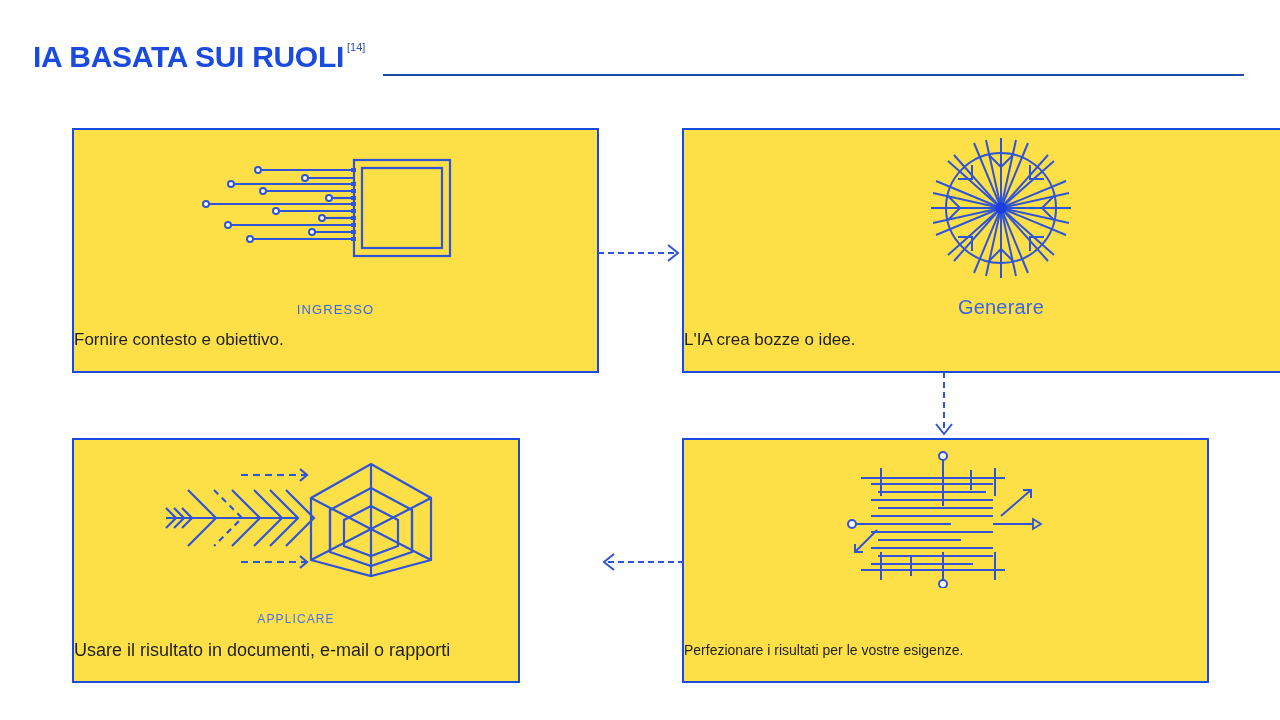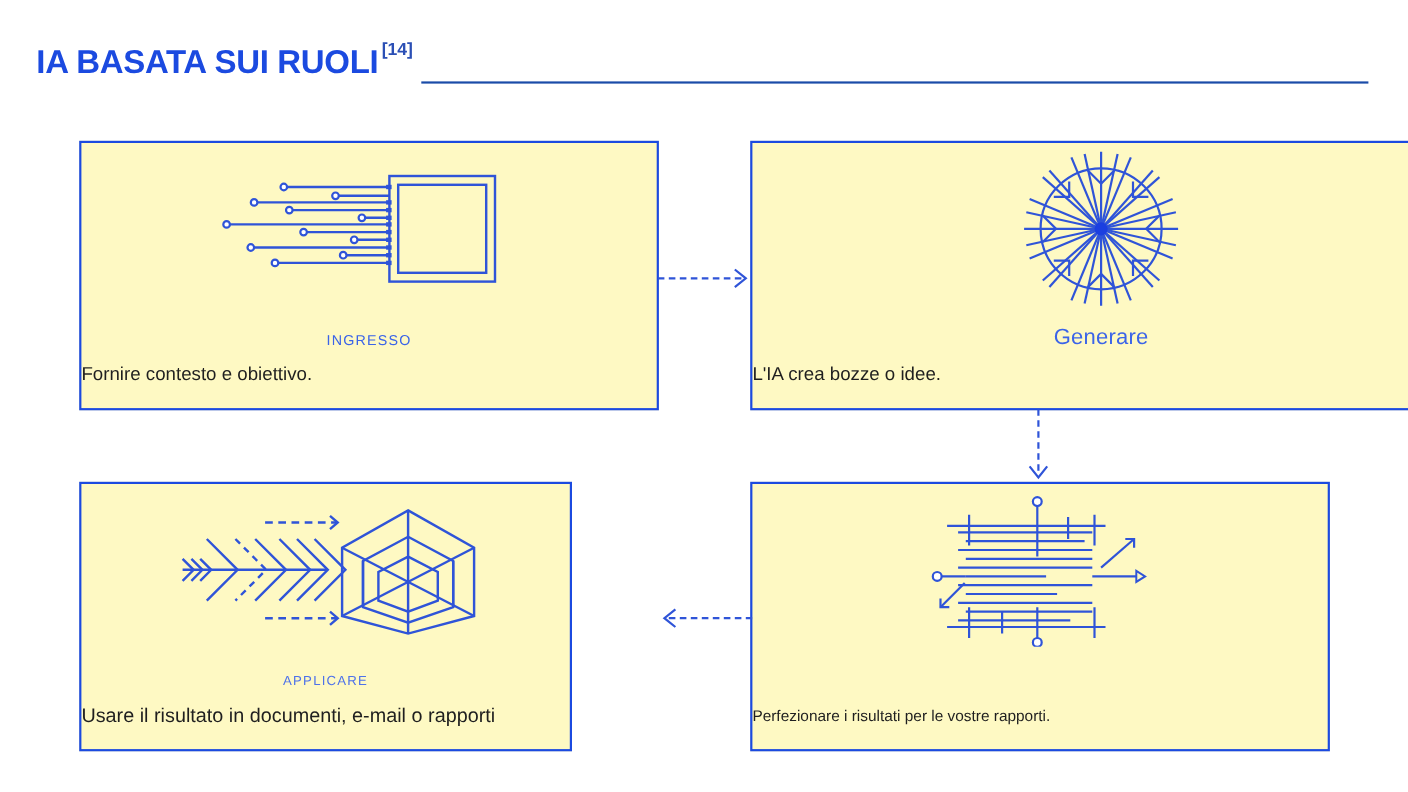--- a/index.html
+++ b/index.html
@@ -28,22 +28,22 @@
     left: 33px;
     top: 42px;
     font-size: 30px;
     font-weight: bold;
     color: #1b4ae0;
     letter-spacing: -0.3px;
     white-space: nowrap;
     line-height: 1;
   }
   .title-sup {
-    font-size: 16px;
-    font-weight: bold;
+    font-size: 11px;
+    font-weight: normal;
     vertical-align: super;
     color: #2b4fb5;
     letter-spacing: 0;
     margin-left: 3px;
     position: relative;
     top: -5px;
   }
   .header-rule {
     position: absolute;
     left: 383px;
@@ -61,21 +61,21 @@
     color: #1b4ae0;
     letter-spacing: 0.2px;
     white-space: nowrap;
     line-height: 1;
   }
 
   
   .card {
     position: absolute;
     border: 2px solid #1b4ae0;
-    background: #fef9c3;
+    background: #fde047;
     box-sizing: border-box;
   }
   #card-input    { left: 72px;  top: 128px; width: 527px; height: 245px; }
   #card-generate { left: 682px; top: 128px; width: 638px; height: 245px; }
   #card-apply    { left: 72px;  top: 438px; width: 448px; height: 245px; }
   #card-edit     { left: 682px; top: 438px; width: 527px; height: 245px; }
 
   .card-icon {
     position: absolute;
     left: 0;
@@ -296,21 +296,21 @@
       <g stroke="#2f54d8" stroke-width="2" fill="#ffffff">
         <circle cx="100" cy="8" r="4"></circle>
         <circle cx="100" cy="136" r="4"></circle>
         <circle cx="9" cy="76" r="4"></circle>
       </g>
       <g stroke="#2f54d8" stroke-width="1.8" fill="none">
         <polygon points="190,71 198,76 190,81"></polygon>
       </g>
     </svg>
   </div>
-  <div class="card-desc" id="desc-edit">Perfezionare i risultati per le vostre rapporti.</div>
+  <div class="card-desc" id="desc-edit">Perfezionare i risultati per le vostre esigenze.</div>
 </div>
 
 <div class="connector" id="conn-1">
   <svg width="86" height="36" viewBox="0 0 86 36">
     <g stroke="#2f54d8" stroke-width="2" fill="none">
       <line x1="0" y1="18" x2="78" y2="18" stroke-dasharray="6 4"></line>
       <polyline points="70,10 80,18 70,26"></polyline>
     </g>
   </svg>
 </div>

